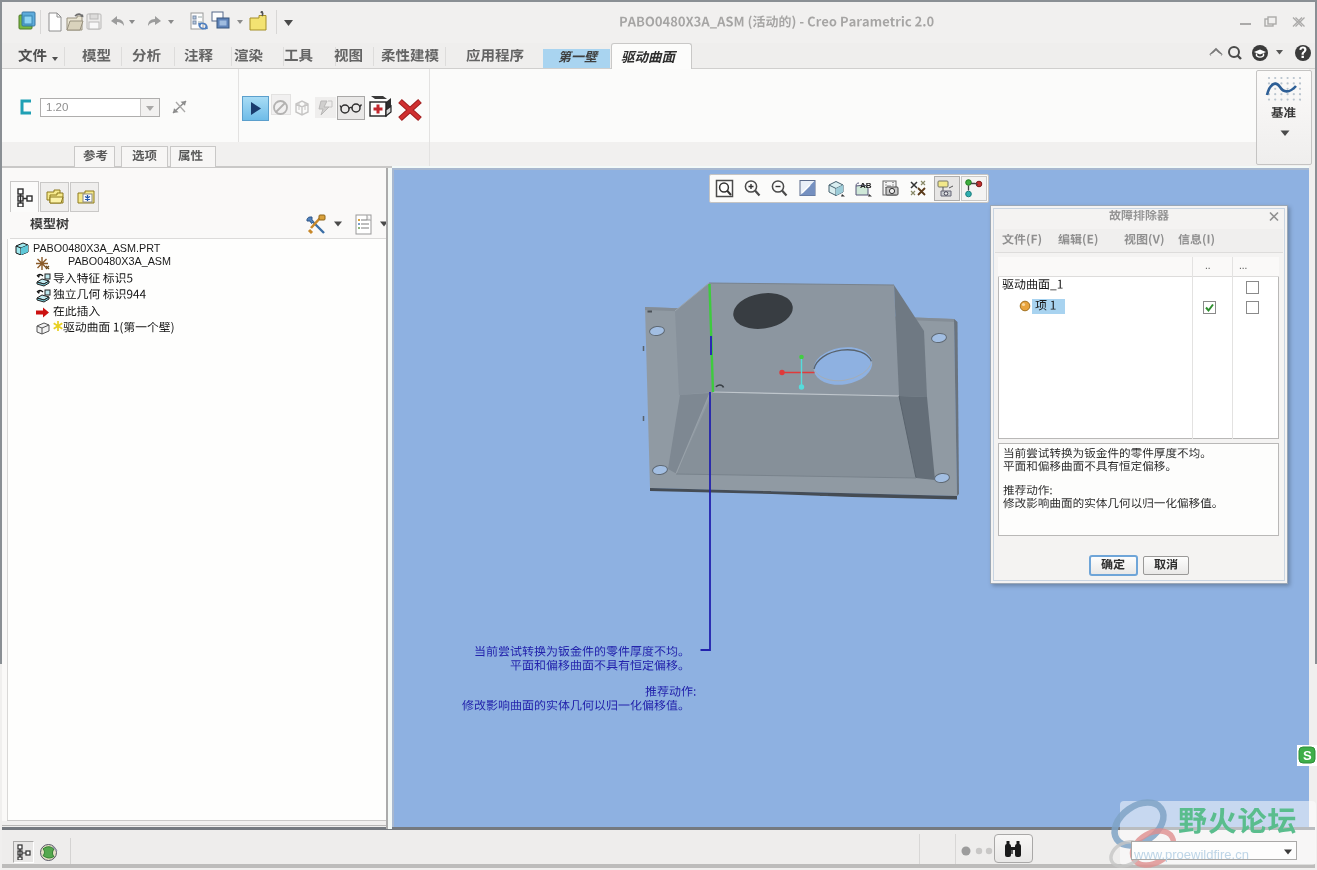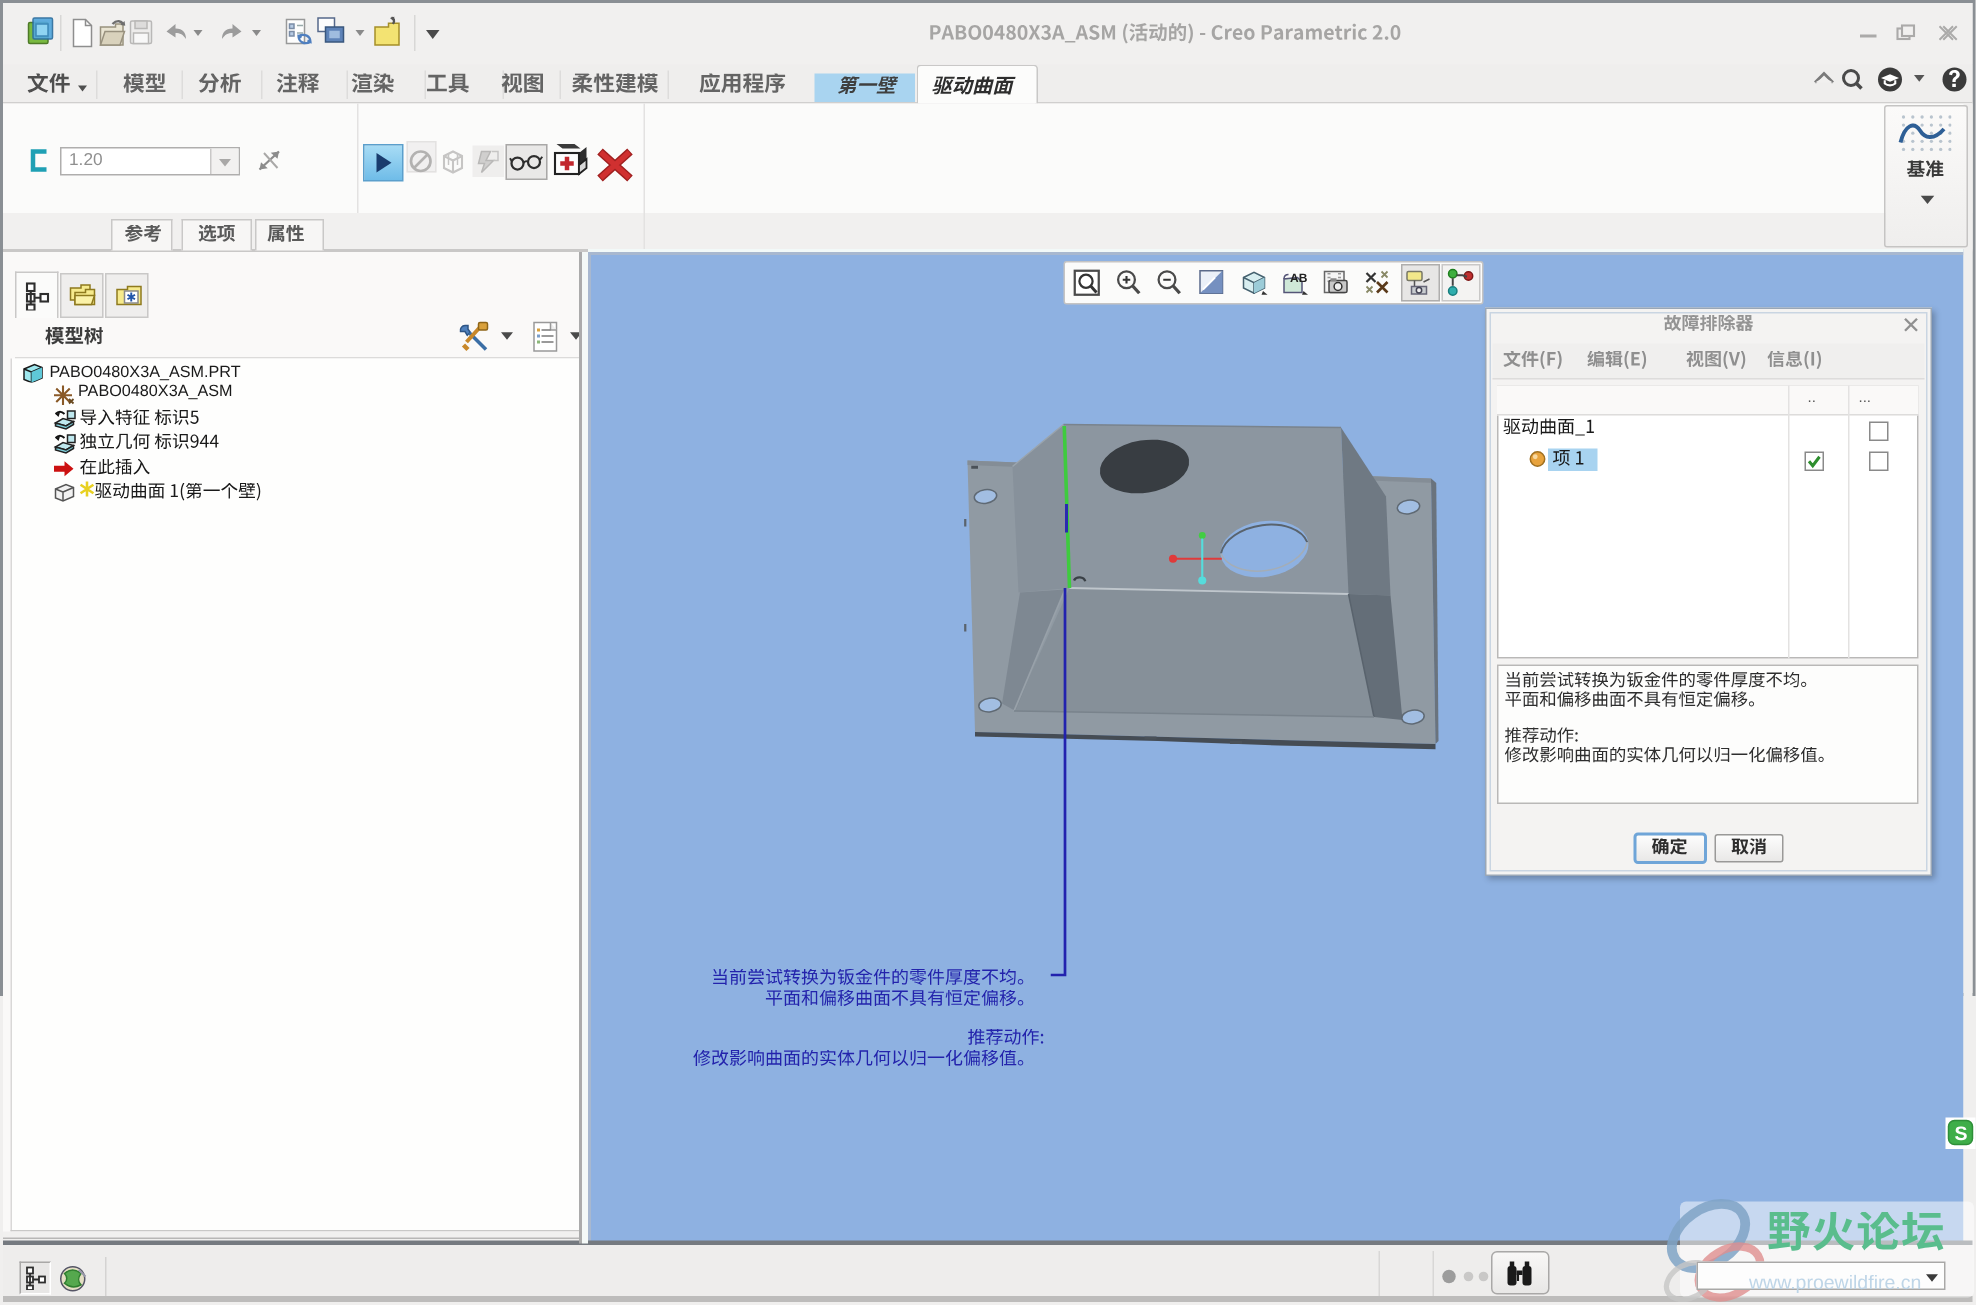--- a/index.html
+++ b/index.html
@@ -304,21 +304,21 @@
     <div style="position:absolute;left:6px;top:237px;width:379px;height:581px;background:#FEFEFD"></div>
     <div style="position:absolute;left:5px;top:237px;width:1px;height:582px;background:#D9D8D7"></div>
     <div style="position:absolute;left:5px;top:818px;width:381px;height:1px;background:#C9C8C7"></div>
     <div style="position:absolute;left:0px;top:819px;width:389px;height:4px;background:#F1F0EF"></div>
     <div style="position:absolute;left:31px;top:240px;font:normal 10.8px 'Liberation Sans', sans-serif;color:#1A1A1A;letter-spacing:0;white-space:nowrap">PABO0480X3A_ASM.PRT</div>
     <svg style="position:absolute;left:13px;top:240px;" width="14" height="13" viewBox="0 0 14 13">
       <path d="M1 4 L8 1 L13 3 L13 10 L6 13 L1 11 Z" fill="#9FE8EE" stroke="#1A1A1A"></path>
       <path d="M1 4 L6 6 L6 13 M6 6 L13 3" fill="none" stroke="#1A1A1A"></path>
       <path d="M6 6 L13 3 L13 10 L6 13 Z" fill="#5FC8D8"></path>
     </svg>
-    <div style="position:absolute;left:50px;top:253px;font:normal 10.8px 'Liberation Sans', sans-serif;color:#1A1A1A;letter-spacing:0;white-space:nowrap">PABO0480X3A_ASM</div>
+    <div style="position:absolute;left:66px;top:253px;font:normal 10.8px 'Liberation Sans', sans-serif;color:#1A1A1A;letter-spacing:0;white-space:nowrap">PABO0480X3A_ASM</div>
     <svg style="position:absolute;left:32px;top:254px;" width="17" height="15" viewBox="0 0 17 15">
       <g stroke="#8A5A28" stroke-width="1.4">
         <path d="M2 7.5h12M8 1v13M3.5 3l9 9M12.5 3l-9 9"></path>
       </g>
       <path d="M12 10l3 3M15 10l-3 3" stroke="#6A4A20" stroke-width="1.2"></path>
     </svg>
     <svg style="position:absolute;left:51px;top:271px" width="81" height="15" viewBox="0 -9.4 81 15">
       <path d="M2.5 -2.1C3.2 -1.5 4.1 -0.6 4.4 -0L5.1 -0.6C4.7 -1.2 3.9 -2 3.2 -2.6H7.6V-0.1C7.6 0 7.6 0.1 7.3 0.1C7.1 0.1 6.3 0.1 5.4 0.1C5.5 0.3 5.7 0.7 5.7 0.9C6.8 0.9 7.6 0.9 8 0.8C8.4 0.6 8.6 0.4 8.6 -0.1V-2.6H11.1V-3.4H8.6V-4.4H7.6V-3.4H0.7V-2.6H3ZM1.6 -9.1V-6C1.6 -4.9 2.2 -4.6 4.1 -4.6C4.6 -4.6 8.4 -4.6 8.8 -4.6C10.3 -4.6 10.7 -4.9 10.9 -6.1C10.6 -6.2 10.2 -6.3 10 -6.4C9.9 -5.5 9.7 -5.4 8.8 -5.4C8 -5.4 4.7 -5.4 4.1 -5.4C2.7 -5.4 2.5 -5.5 2.5 -6V-6.6H9.7V-9.4H1.6ZM2.5 -8.7H8.9V-7.4H2.5Z M15.3 -8.9C16.1 -8.4 16.7 -7.7 17.2 -7C16.4 -3.6 14.9 -1.2 12.3 0.2C12.5 0.3 12.9 0.7 13.1 0.9C15.5 -0.5 17 -2.7 17.9 -5.8C19.2 -3.4 20 -0.7 22.7 0.8C22.8 0.5 23 0.1 23.2 -0.2C19.2 -2.5 19.6 -7 15.8 -9.7Z M29 -2.5C29.6 -1.9 30.2 -1.1 30.4 -0.6L31.2 -1C30.9 -1.6 30.2 -2.3 29.7 -2.9ZM31.2 -9.9V-8.6H28.9V-7.8H31.2V-6.3H28.2V-5.5H32.6V-4.1H28.4V-3.2H32.6V-0.2C32.6 0 32.6 0.1 32.4 0.1C32.2 0.1 31.5 0.1 30.8 0.1C31 0.3 31.1 0.7 31.1 0.9C32 0.9 32.6 0.9 33 0.8C33.4 0.6 33.5 0.4 33.5 -0.2V-3.2H34.8V-4.1H33.5V-5.5H34.9V-6.3H32V-7.8H34.4V-8.6H32V-9.9ZM24.7 -9C24.6 -7.5 24.4 -6 24.1 -5C24.2 -4.9 24.6 -4.7 24.7 -4.6C24.9 -5.2 25.1 -5.9 25.2 -6.6H26.1V-3.7C25.4 -3.5 24.7 -3.3 24.2 -3.2L24.3 -2.3L26.1 -2.9V0.9H27V-3.1L28.2 -3.5L28.1 -4.4L27 -4V-6.6H28.1V-7.5H27V-9.9H26.1V-7.5H25.3C25.4 -7.9 25.4 -8.4 25.5 -8.9Z M38.3 -9.9C37.8 -9.1 36.8 -8.1 35.9 -7.5C36.1 -7.3 36.3 -6.9 36.4 -6.7C37.4 -7.4 38.5 -8.5 39.2 -9.6ZM38.6 -7.3C37.9 -6 36.8 -4.8 35.8 -4C35.9 -3.8 36.2 -3.4 36.2 -3.2C36.7 -3.5 37.1 -3.9 37.5 -4.4V0.9H38.4V-5.5C38.8 -6 39.1 -6.5 39.4 -7ZM40.3 -5.9V-0.2H39.2V0.6H46.8V-0.2H43.7V-4H46.2V-4.8H43.7V-8.2H46.4V-9H39.9V-8.2H42.8V-0.2H41.2V-5.9Z M55.3 -9V-8.2H60.5V-9ZM59 -3.8C59.6 -2.7 60.1 -1.1 60.3 -0.2L61.1 -0.5C60.9 -1.4 60.4 -2.9 59.8 -4.1ZM55.6 -4C55.3 -2.8 54.8 -1.5 54.1 -0.7C54.3 -0.6 54.7 -0.3 54.9 -0.2C55.5 -1.1 56.1 -2.5 56.5 -3.9ZM54.8 -6.2V-5.4H57.3V-0.2C57.3 -0.1 57.3 -0 57.1 0C57 0 56.4 0 55.8 -0C55.9 0.3 56.1 0.6 56.1 0.9C56.9 0.9 57.5 0.9 57.8 0.7C58.1 0.6 58.2 0.3 58.2 -0.2V-5.4H61.1V-6.2ZM52.2 -9.9V-7.4H50.4V-6.6H52C51.6 -5.1 50.9 -3.4 50.1 -2.5C50.3 -2.3 50.5 -1.9 50.6 -1.7C51.2 -2.5 51.8 -3.7 52.2 -5V0.9H53.1V-5.2C53.5 -4.7 54 -3.9 54.2 -3.6L54.7 -4.2C54.5 -4.6 53.5 -5.9 53.1 -6.3V-6.6H54.7V-7.4H53.1V-9.9Z M67.7 -8.2H71.3V-4.7H67.7ZM66.8 -9.1V-3.8H72.2V-9.1ZM70.4 -2.4C71 -1.4 71.6 -0 71.9 0.8L72.8 0.5C72.5 -0.4 71.8 -1.7 71.2 -2.7ZM67.7 -2.7C67.3 -1.5 66.7 -0.3 65.9 0.4C66.1 0.5 66.5 0.8 66.7 0.9C67.5 0.1 68.2 -1.2 68.6 -2.5ZM62.8 -9.1C63.5 -8.5 64.3 -7.8 64.7 -7.3L65.3 -7.9C64.9 -8.4 64.1 -9.1 63.4 -9.6ZM62.2 -6.2V-5.4H63.9V-1.3C63.9 -0.6 63.5 -0.2 63.2 0C63.4 0.1 63.7 0.4 63.8 0.6C64 0.4 64.3 0.1 66.3 -1.5C66.2 -1.7 66.1 -2 66 -2.2L64.8 -1.3V-6.2Z M76.5 0.2C78 0.2 79.4 -0.9 79.4 -2.8C79.4 -4.7 78.2 -5.6 76.8 -5.6C76.2 -5.6 75.9 -5.4 75.5 -5.2L75.7 -7.7H78.9V-8.6H74.7L74.5 -4.6L75 -4.2C75.5 -4.6 75.9 -4.8 76.5 -4.8C77.6 -4.8 78.3 -4 78.3 -2.8C78.3 -1.5 77.5 -0.7 76.4 -0.7C75.4 -0.7 74.8 -1.2 74.3 -1.7L73.8 -1C74.4 -0.4 75.2 0.2 76.5 0.2Z" fill="#1A1A1A"></path>
     </svg>
     <svg style="position:absolute;left:33px;top:270px;" width="16" height="16" viewBox="0 0 16 16">
@@ -576,18 +576,18 @@
 <ellipse cx="26" cy="60" rx="16" ry="11" stroke="#C6C6C6" stroke-width="3.5" opacity="0.8" transform="rotate(-28 26 60)"></ellipse>
 </g>
     </svg>
     <div style="position:absolute;left:1129px;top:839px;width:166px;height:19px;background:#FDFDFD;border:1px solid #A9A8A7"></div>
     <svg style="position:absolute;left:1281px;top:846px;" width="11" height="8" viewBox="0 0 11 8">
       <path d="M1 1.5h8l-4 5z" fill="#3A3A3A"></path>
     </svg>
     <svg style="position:absolute;left:1176px;top:806px" width="121" height="34" viewBox="0 -23.2 121 34">
       <path d="M4.6 -15.8H6.8V-13.6H4.6ZM9.7 -15.8H11.7V-13.6H9.7ZM4.6 -20.5H6.8V-18.4H4.6ZM9.7 -20.5H11.7V-18.4H9.7ZM0.9 -1.7 1.3 1.7C5 1.3 10.3 0.6 15.3 -0.1L15.2 -3.1L9.9 -2.6V-5.4H14.7V-8.5H9.9V-10.9H14.7V-23.3H1.8V-10.9H6.5V-8.5H1.8V-5.4H6.5V-2.2ZM16.1 -16.9C17.9 -16.1 19.8 -14.9 21.4 -13.8H15.3V-10.5H19.2V-1.2C19.2 -0.9 19 -0.8 18.6 -0.8C18.2 -0.8 16.7 -0.8 15.4 -0.8C15.8 0.1 16.3 1.6 16.4 2.6C18.5 2.6 20.1 2.6 21.2 2C22.3 1.5 22.6 0.5 22.6 -1.2V-10.5H24.6C24.2 -9 23.9 -7.6 23.6 -6.6L26.4 -5.9C27.1 -7.8 27.9 -10.8 28.4 -13.4L26 -13.9L25.5 -13.8H24.9L25.6 -14.6C25 -15.1 24.2 -15.7 23.3 -16.3C25 -17.9 26.7 -20 27.9 -21.9L25.7 -23.5L24.9 -23.3H15.7V-20.2H22.6C22 -19.4 21.4 -18.5 20.7 -17.8C19.9 -18.3 19 -18.7 18.2 -19.1Z M35.2 -18.9C34.6 -16 33.4 -12.9 31.8 -10.9L35.3 -9.3C36.9 -11.4 38 -14.8 38.7 -17.8ZM52.9 -18.9C52.2 -16.2 50.9 -12.8 49.7 -10.6L52.7 -9.3C54 -11.4 55.5 -14.6 56.8 -17.5ZM42.3 -24.4C42.2 -14.3 42.8 -4.9 30.8 -0.3C31.8 0.4 32.8 1.7 33.3 2.6C39.2 0.2 42.4 -3.5 44.1 -7.8C46.4 -2.7 49.8 0.7 55.7 2.4C56.2 1.4 57.2 -0.1 58 -0.9C50.9 -2.5 47.3 -6.9 45.6 -13.5C46.1 -16.9 46.2 -20.7 46.2 -24.4Z M62.1 -22C63.9 -20.6 66.3 -18.5 67.4 -17.2L69.7 -19.8C68.5 -21.1 66 -23.1 64.2 -24.4ZM82.7 -12.7C80.9 -11.4 78.3 -9.9 75.9 -8.8V-13.7H73.6C75.7 -15.7 77.3 -17.8 78.7 -20C80.7 -16.7 83.3 -13.6 86 -11.7C86.5 -12.5 87.6 -13.7 88.4 -14.4C85.4 -16.3 82.2 -19.8 80.5 -23.2L80.9 -24.1L77.2 -24.7C75.7 -21.2 72.9 -17.1 68.5 -14.1C69.3 -13.5 70.4 -12.2 70.9 -11.4C71.4 -11.8 71.9 -12.2 72.4 -12.6V-2.8C72.4 0.7 73.5 1.8 77.3 1.8C78.1 1.8 81.8 1.8 82.6 1.8C85.9 1.8 86.9 0.5 87.3 -4.1C86.4 -4.3 84.9 -4.9 84.2 -5.4C84 -2 83.7 -1.4 82.3 -1.4C81.4 -1.4 78.4 -1.4 77.7 -1.4C76.1 -1.4 75.9 -1.5 75.9 -2.8V-5.3C78.7 -6.4 82.2 -8.1 85 -9.7ZM60.5 -15.7V-12.4H64.6V-3.2C64.6 -1.6 63.7 -0.6 63.1 0C63.7 0.5 64.6 1.7 64.9 2.4C65.4 1.7 66.3 0.9 71.5 -3.3C71.1 -4 70.5 -5.4 70.2 -6.3L67.9 -4.4V-15.7Z M101.6 -22.6V-19.3H115.7V-22.6ZM101 1.7C102 1.2 103.5 1 113.2 -0.3C113.6 0.8 114 1.7 114.3 2.5L117.6 1.1C116.7 -1.3 114.8 -5.3 113.3 -8.3L110.2 -7.2L111.9 -3.4L104.9 -2.6C106.5 -5.1 108 -8.1 109.2 -11H117.2V-14.4H100.4V-11H105C103.8 -7.8 102.2 -4.8 101.6 -3.9C100.9 -2.8 100.4 -2.2 99.7 -2C100.1 -0.9 100.8 0.8 101 1.6ZM90.1 -4.1 91 -0.5C93.8 -1.8 97.3 -3.4 100.6 -5L99.8 -8L97.1 -6.9V-14.6H100.1V-17.9H97.1V-24.2H93.5V-17.9H90.3V-14.6H93.5V-5.4C92.2 -4.9 91.1 -4.4 90.1 -4.1Z" fill="#5ABD8D"></path>
     </svg>
-    <div style="position:absolute;left:1164px;top:845px;font:normal 13px 'Liberation Sans', sans-serif;color:rgba(186,211,230,0.95);letter-spacing:0;white-space:nowrap">www.proewildfire.cn</div>
+    <div style="position:absolute;left:1132px;top:845px;font:normal 13px 'Liberation Sans', sans-serif;color:rgba(186,211,230,0.95);letter-spacing:0;white-space:nowrap">www.proewildfire.cn</div>
     <div style="position:absolute;left:1295px;top:743px;width:20px;height:21px;background:#fff"></div>
     <svg style="position:absolute;left:1296px;top:744px;" width="19" height="19" viewBox="0 0 19 19">
       <rect x="1" y="1" width="16" height="16" rx="4" fill="#3FAE49" stroke="#2E8E38"></rect>
       <text x="5" y="14" font-family="Liberation Sans" font-size="13" font-weight="bold" fill="#fff">S</text>
     </svg>
   </div>
 </body></html>

